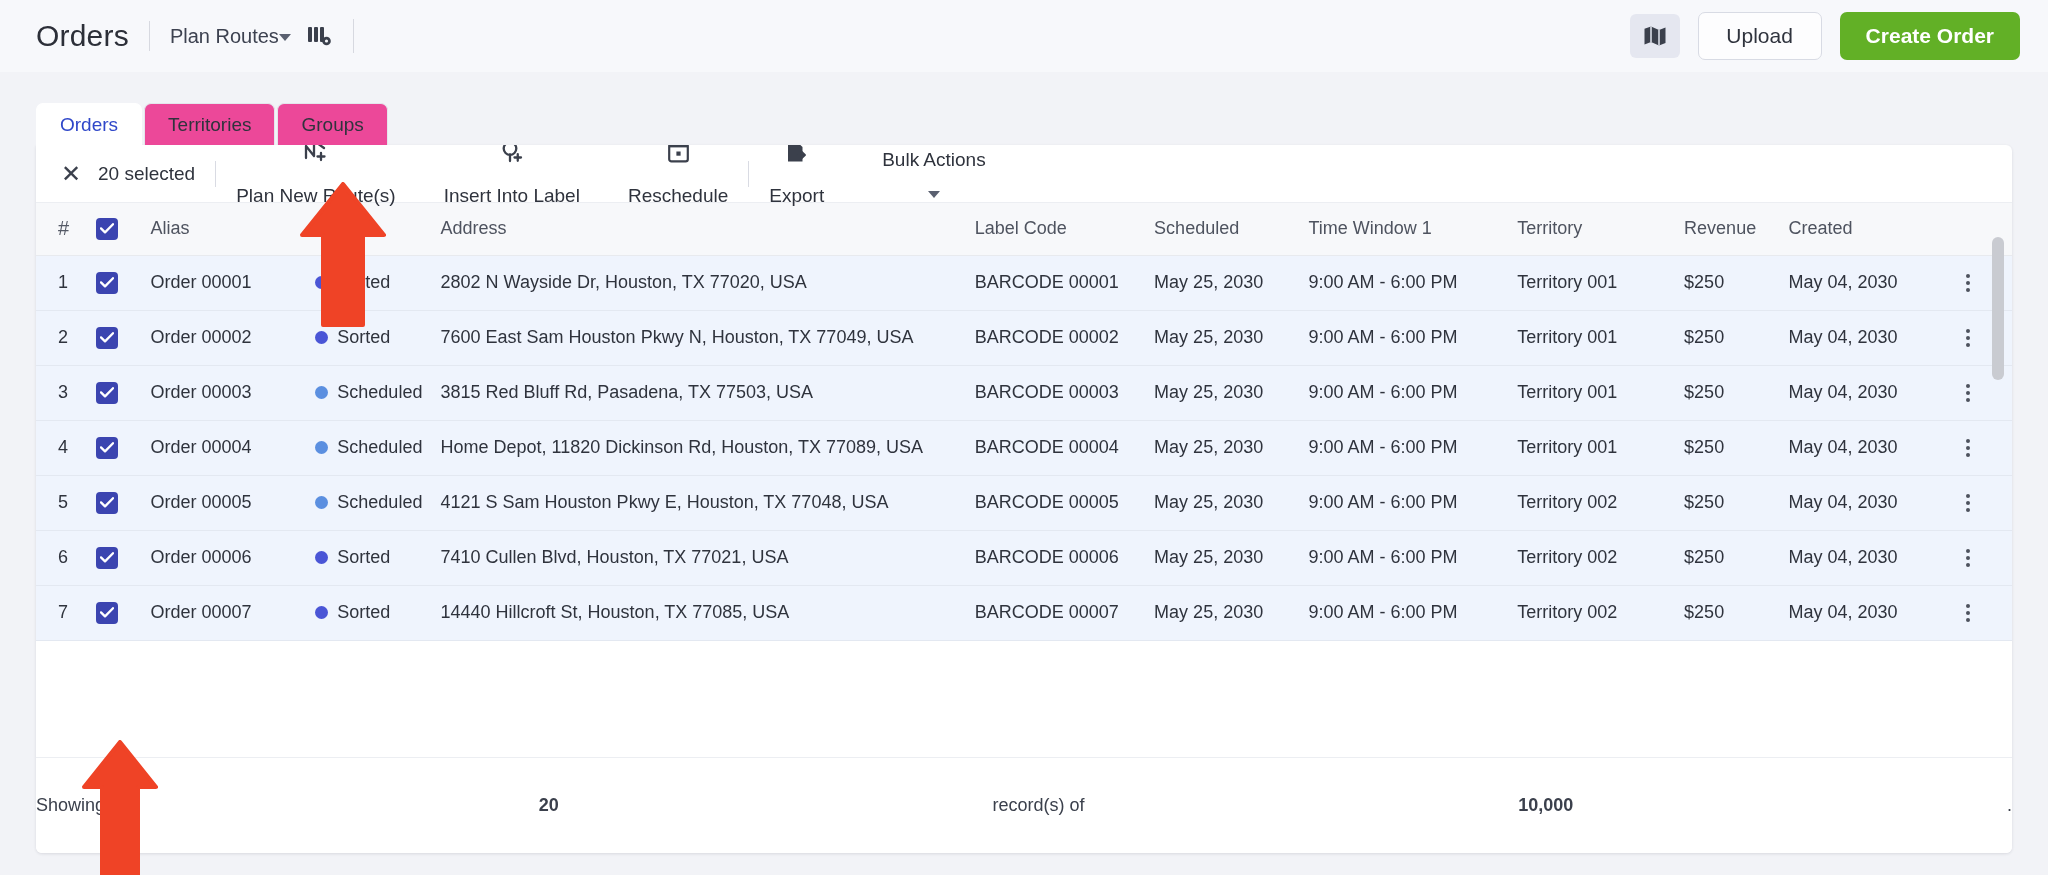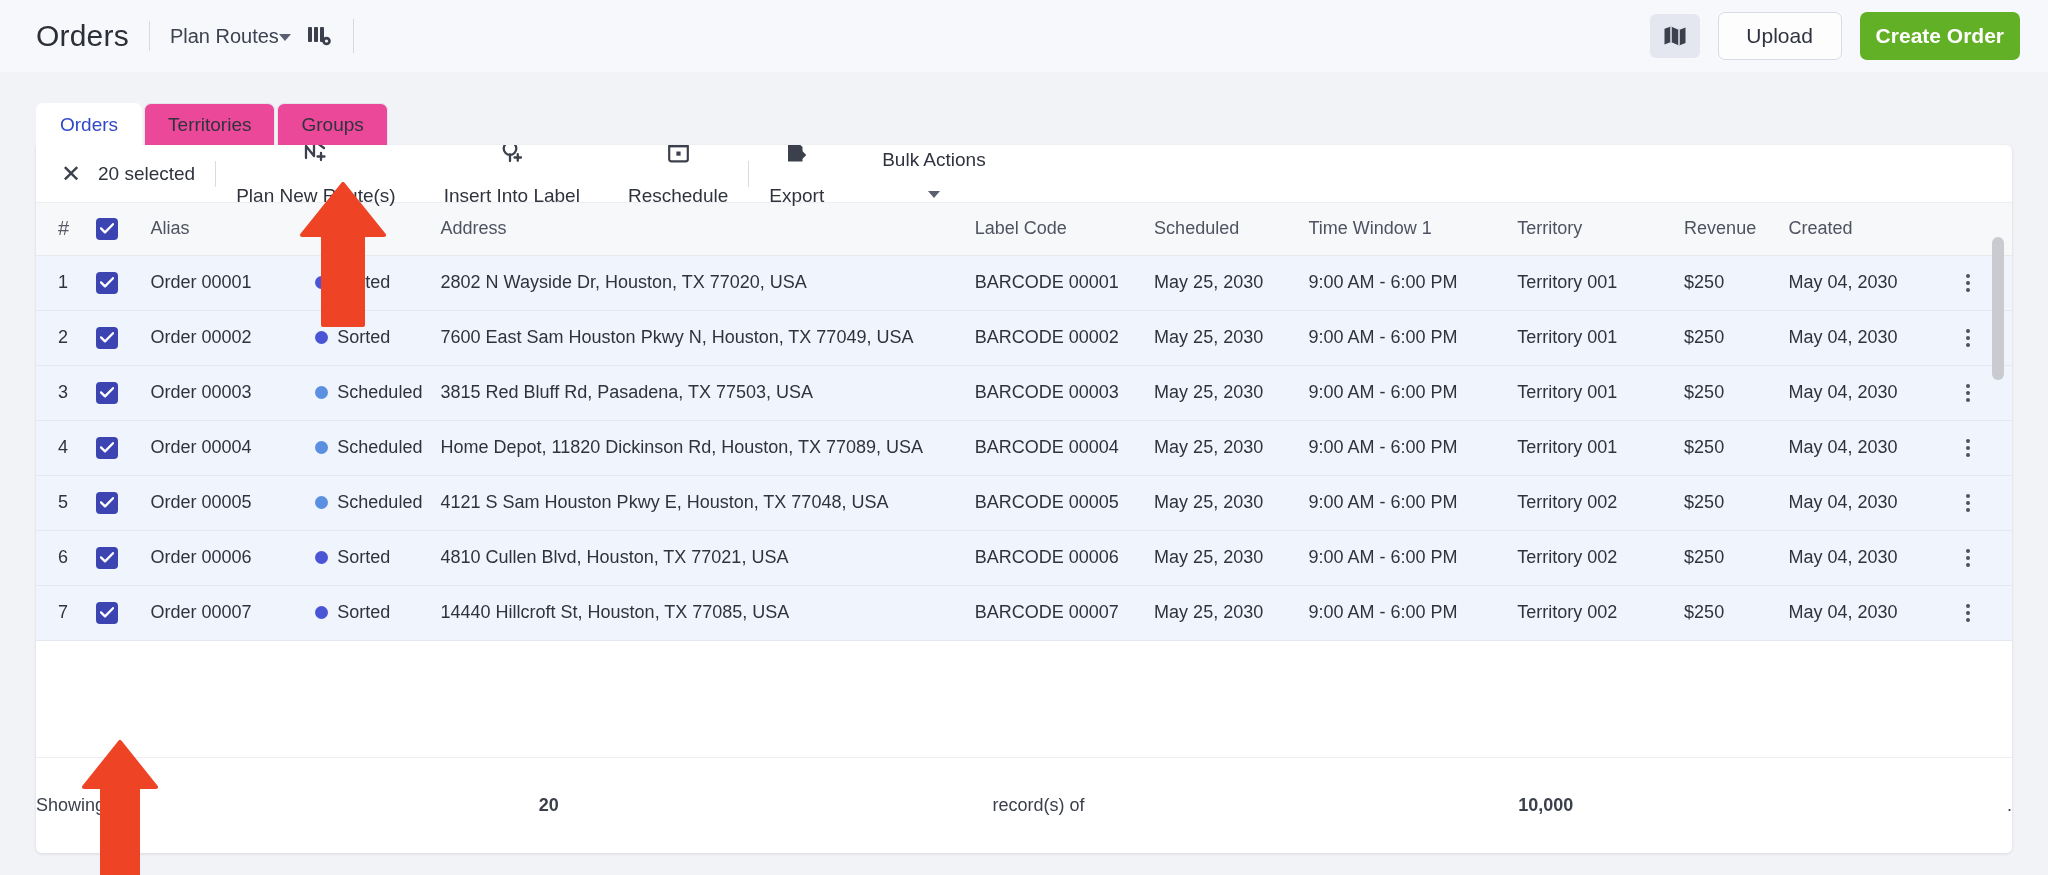--- a/index.html
+++ b/index.html
@@ -49,21 +49,21 @@
     width: 50px; height: 44px; border-radius: 6px; background: #e5e7f0;
     display: flex; align-items: center; justify-content: center; cursor: pointer;
   }
   .btn-upload {
     height: 48px; min-width: 124px; padding: 0 22px;
     background: #fdfdfe; border: 1px solid #d8dbe4; border-radius: 7px;
     font-size: 21px; color: #2f333d; cursor: pointer;
     display: flex; align-items: center; justify-content: center;
   }
   .btn-create {
-    height: 48px; padding: 0 16px;
+    height: 48px; padding: 0 26px;
     background: #62b026; border: none; border-radius: 7px;
     font-size: 21px; color: #ffffff; font-weight: 700; cursor: pointer;
     display: flex; align-items: center; justify-content: center;
   }
 
   
   .tabs {
     position: absolute; left: 36px; top: 103px;
     display: flex; align-items: flex-end; gap: 2px; z-index: 4;
   }
@@ -450,21 +450,21 @@
                 <path d="M1 5.4 L5 9.4 L13 1.2" fill="none" stroke="#fff" stroke-width="2.3" stroke-linecap="round" stroke-linejoin="round"></path>
               </svg>
             </span></td>
           <td class="c-alias">Order 00006</td>
           <td class="c-stat">
             <span class="statcell">
               <span class="dot" style="background:#4a55d6"></span>
               <span>Sorted</span>
             </span>
           </td>
-          <td class="c-addr">4810 Cullen Blvd, Houston, TX 77021, USA</td>
+          <td class="c-addr">7410 Cullen Blvd, Houston, TX 77021, USA</td>
           <td class="c-label">BARCODE 00006</td>
           <td class="c-sched">May 25, 2030</td>
           <td class="c-tw">9:00 AM - 6:00 PM</td>
           <td class="c-terr">Territory 002</td>
           <td class="c-rev">$250</td>
           <td class="c-crea">May 04, 2030</td>
           <td class="c-kebab">
             <span class="kebab">
               <i></i>
               <i></i>

